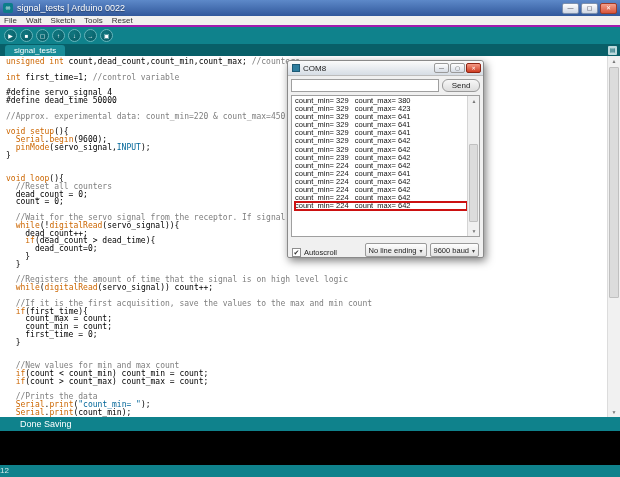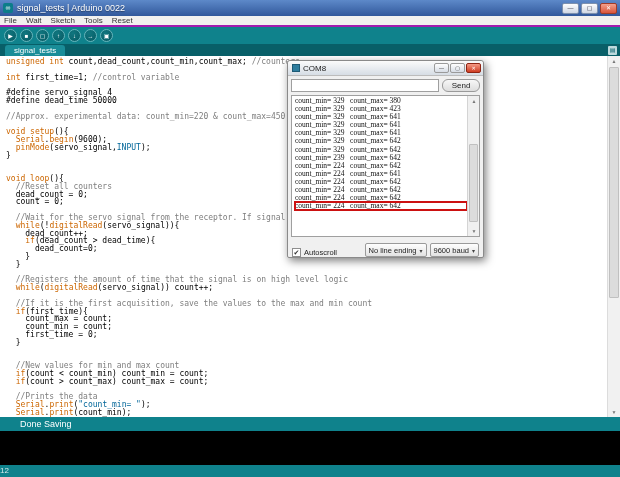--- a/index.html
+++ b/index.html
@@ -52,21 +52,21 @@
   .serial-window { position:absolute; left:287px; top:60px; width:197px; height:198px; background:#f0f0f0; border:1px solid #8a8a8a; border-radius:3px 3px 2px 2px; box-shadow:2px 3px 9px rgba(0,0,0,.5); display:flex; flex-direction:column; }
   .sm-titlebar { height:15px; background:linear-gradient(#fbfbfb,#d6dde5); border-bottom:1px solid #bcbcbc; border-radius:3px 3px 0 0; display:flex; align-items:center; padding:0 2px 0 4px; flex:none; }
   .sm-title-icon { width:8px; height:8px; background:#2e7d9e; border:1px solid #1d5a75; margin-right:3px; flex:none; }
   .sm-title { font-size:8px; color:#222; flex:1; }
   .sm-btn { width:15px; height:10px; border:1px solid #9a9a9a; border-radius:2px; margin-left:1px; background:linear-gradient(#fefefe,#d7dde6); font-size:5px; line-height:8px; text-align:center; color:#333; flex:none; }
   .sm-btn.close { background:linear-gradient(#f59a86,#ce3c22); border-color:#8e2413; color:#fff; }
   .sm-send-row { display:flex; gap:3px; padding:3px; flex:none; }
   .sm-input { flex:1; height:13px; background:#fff; border:1px solid #9f9f9f; font-size:8px; padding:0 2px; font-family:"Liberation Sans", sans-serif; }
   .sm-send-btn { width:38px; height:13px; background:linear-gradient(#f7f7f7,#dddddd); border:1px solid #9a9a9a; border-radius:6px; font-size:8px; line-height:11px; text-align:center; color:#222; flex:none; }
   .sm-output-wrap { flex:1; display:flex; margin:0 3px; border:1px solid #9f9f9f; background:#fff; overflow:hidden; }
-  .sm-output { flex:1; overflow:hidden; padding:1px 0 0 3px; font-family:Liberation Serif, serif; font-size:7.5px; line-height:8.1px; white-space:pre; color:#111; }
+  .sm-output { flex:1; overflow:hidden; padding:1px 0 0 3px; font-family:Liberation Sans, sans-serif; font-size:7.5px; line-height:8.1px; white-space:pre; color:#111; }
   .serial-row { height:8.1px; }
   .serial-row.highlighted { outline:2px solid #cc1111; outline-offset:-1px; }
   .sm-scrollbar { width:12px; background:#f0f0f0; border-left:1px solid #d4d4d4; position:relative; flex:none; }
   .sm-scrollbar .scroll-thumb { top:34%; height:56%; }
   .sm-bottom { height:20px; display:flex; align-items:flex-end; gap:3px; padding:0 4px; flex:none; }
   .checkbox { width:9px; height:9px; background:#fff; border:1px solid #8e8e8e; font-size:7px; line-height:8px; text-align:center; color:#333; flex:none; }
   .check-label { font-size:7.5px; color:#222; }
   .dropdown { height:14px; border:1px solid #9a9a9a; border-radius:2px; background:linear-gradient(#fefefe,#e2e2e2); display:flex; align-items:center; gap:3px; padding:0 3px; font-size:7.5px; color:#222; flex:none; }
   .dropdown .arrow { font-size:6px; color:#444; }
   .dropdown.line-ending { margin-left:auto; }

